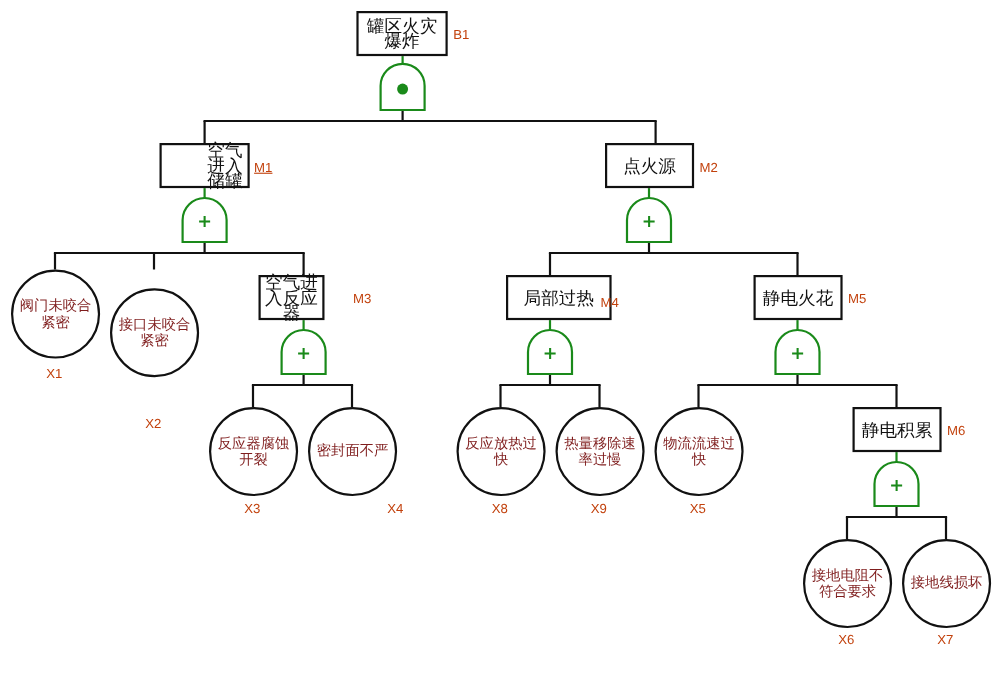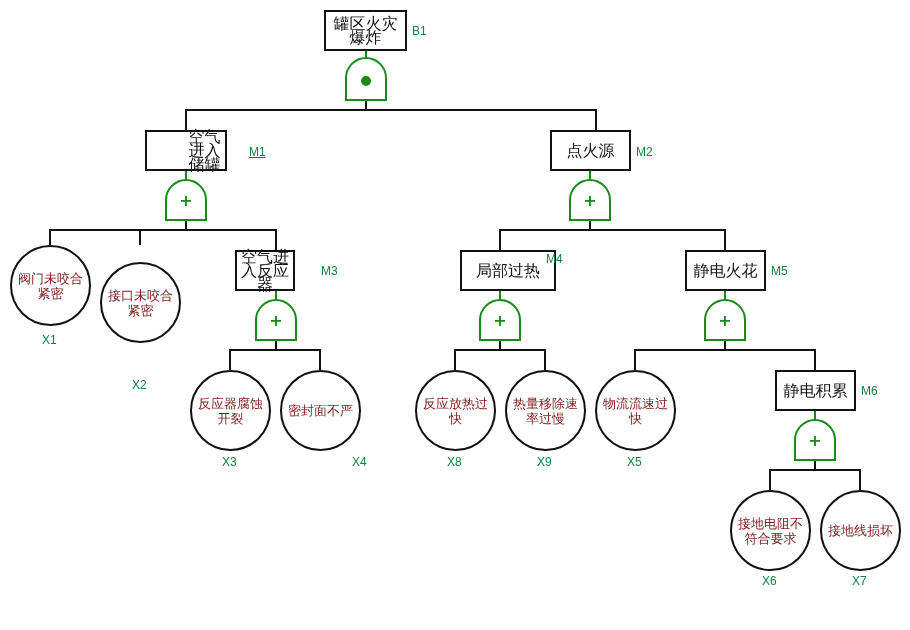--- a/index.html
+++ b/index.html
@@ -6,21 +6,21 @@
   body { width: 910px; height: 630px; position: relative; overflow: hidden;
          font-family: "DejaVu Sans", "Liberation Sans", sans-serif; }
   #canvas { position: absolute; left: 0; top: 0; }
   .evt-box { position: absolute; box-sizing: border-box; border: 2px solid #111;
              background: #fff; display: flex; align-items: center; justify-content: center;
              text-align: center; font-size: 16px; line-height: 14px; color: #111; padding: 0 4px; }
   .evt-circle { position: absolute; box-sizing: border-box; border: 2px solid #111;
                 border-radius: 50%; background: #fff; display: flex; align-items: center;
                 justify-content: center; text-align: center; font-size: 13px; line-height: 15px;
                 color: #7f1d1d; padding: 0 4px; }
-  .evt-id { position: absolute; font-size: 12px; color: #15803d;
+  .evt-id { position: absolute; font-size: 12px; color: #c2410c;
             font-family: "Liberation Sans", sans-serif; }
 </style>
 </head>
 <body>
 
 <svg id="canvas" width="910" height="630" viewBox="0 0 910 630">
   <g id="lines" stroke="#111" stroke-width="2" fill="none">
 
     <line x1="366" y1="50" x2="366" y2="58" stroke="#1a8a1a"></line>
     <line x1="366" y1="100" x2="366" y2="110"></line>
@@ -93,30 +93,30 @@
   <g transform="translate(815,420)">
     <path d="M-20,40 L-20,20 A20,20 0 0 1 20,20 L20,40 Z" fill="#fff" stroke="#1a8a1a" stroke-width="2"></path>
     <text x="0" y="26" text-anchor="middle" font-size="16" font-weight="bold" fill="#1a8a1a" font-family="DejaVu Sans, sans-serif">+</text>
   </g>
 </svg>
 
 <div class="evt-box" style="left:324px;top:10px;width:83px;height:41px;">罐区火灾爆炸</div>
 <div class="evt-id" style="left:412px;top:24px;">B1</div>
 
 <div class="evt-box" style="left:145px;top:130px;width:82px;height:41px;padding-left:41px;">空气进入储罐</div>
-<div class="evt-id" style="left:249px;top:145px;text-decoration:underline;">M1</div>
+<div class="evt-id" style="left:231px;top:145px;text-decoration:underline;">M1</div>
 
 <div class="evt-box" style="left:550px;top:130px;width:81px;height:41px;">点火源</div>
 <div class="evt-id" style="left:636px;top:145px;">M2</div>
 
 <div class="evt-box" style="left:235px;top:250px;width:60px;height:41px;">空气进入反应器</div>
 <div class="evt-id" style="left:321px;top:264px;">M3</div>
 
 <div class="evt-box" style="left:460px;top:250px;width:96px;height:41px;">局部过热</div>
-<div class="evt-id" style="left:546px;top:252px;text-align:right;">M4</div>
+<div class="evt-id" style="left:546px;top:268px;text-align:right;">M4</div>
 
 <div class="evt-box" style="left:685px;top:250px;width:81px;height:41px;">静电火花</div>
 <div class="evt-id" style="left:771px;top:264px;">M5</div>
 
 <div class="evt-box" style="left:775px;top:370px;width:81px;height:41px;">静电积累</div>
 <div class="evt-id" style="left:861px;top:384px;">M6</div>
 
 <div class="evt-circle" style="left:10px;top:245px;width:81px;height:81px;">阀门未咬合紧密</div>
 <div class="evt-id" style="left:42px;top:333px;">X1</div>
 

